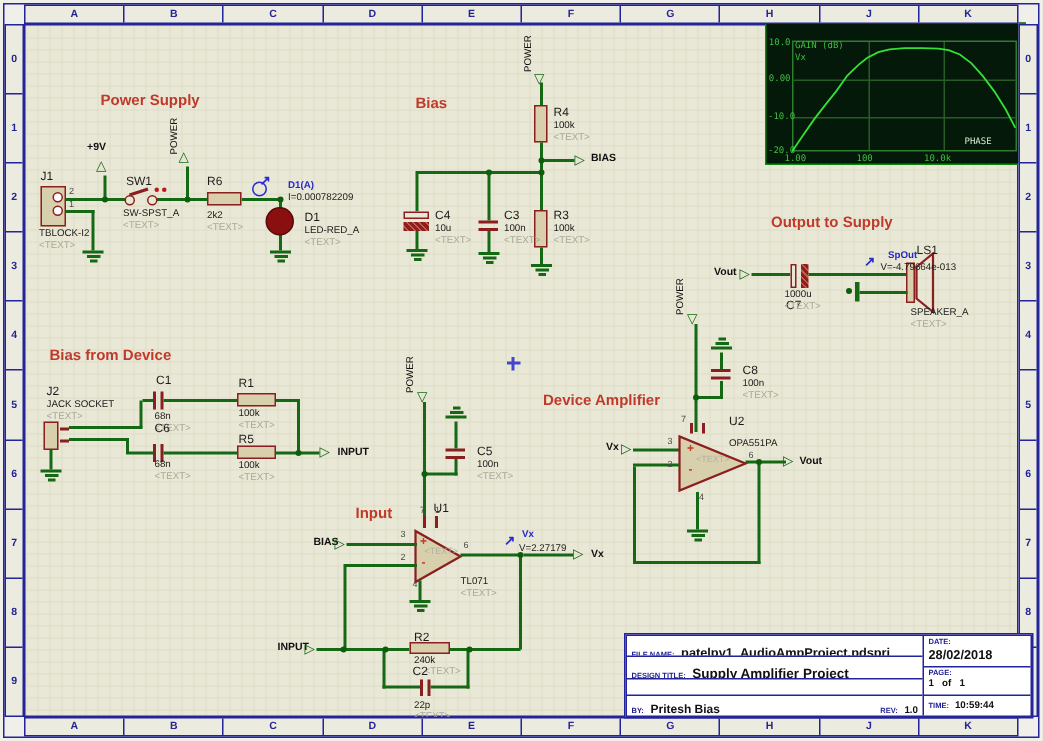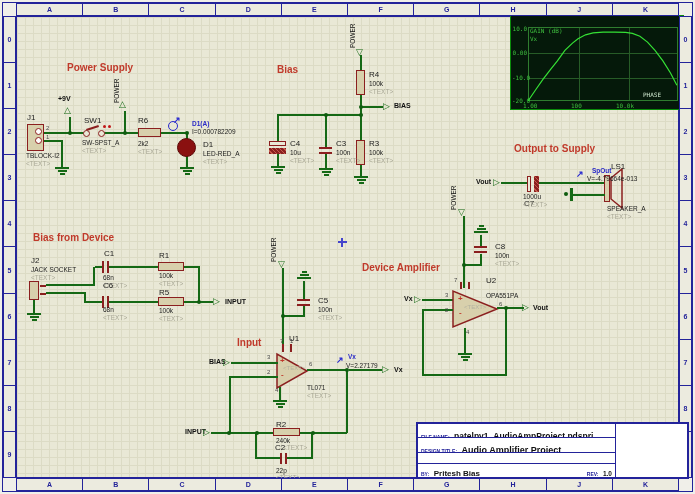--- a/index.html
+++ b/index.html
@@ -465,25 +465,39 @@
   </div>
 
   <div id="tblock">
     <div class="lcol">
       <div class="row" style="height:14px;">
         <span class="tb-lab">FILE NAME:</span>
         <span class="tb-val">patelpv1_AudioAmpProject.pdsprj</span>
       </div>
       <div class="row" style="height:15px;">
         <span class="tb-lab">DESIGN TITLE:</span>
-        <span class="tb-val" style="font-size:9px;">Audio Amplifier Project</span>
+        <span class="tb-val" style="font-size:9px;">Supply Amplifier Project</span>
       </div>
       <div class="row" style="height:11px;">
         <span class="tb-lab">PATH:</span>
         
       </div>
       <div class="row" style="height:13px;display:flex;justify-content:space-between;align-items:center;">
         <span><span class="tb-lab">BY:</span> <span class="tb-val" style="font-size:8px;">Pritesh Bias</span></span>
         <span><span class="tb-lab">REV:</span> <span class="tb-val" style="font-size:6.5px;">1.0</span></span>
       </div>
     </div>
+    <div class="rcol">
+      <div class="row" style="height:21px;">
+        <div class="tb-lab">DATE:</div>
+        <div class="tb-val">28/02/2018</div>
+      </div>
+      <div class="row" style="height:19px;">
+        <div class="tb-lab">PAGE:</div>
+        <div class="tb-val" style="font-size:6.5px;white-space:pre;">1   of   1</div>
+      </div>
+      <div class="row" style="height:13px;display:flex;align-items:center;gap:4px;">
+        <span class="tb-lab">TIME:</span>
+        <span class="tb-val" style="font-size:6.5px;">10:59:44</span>
+      </div>
+    </div>
   </div>
 </div>
 
 </body></html>

